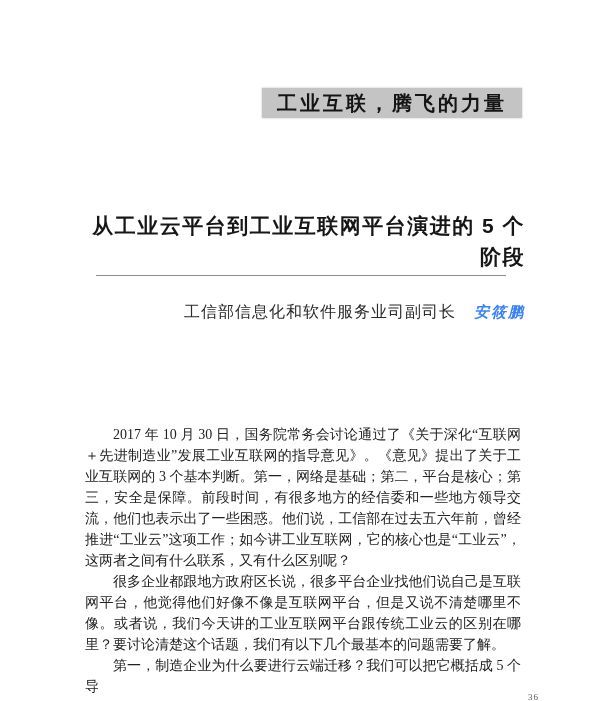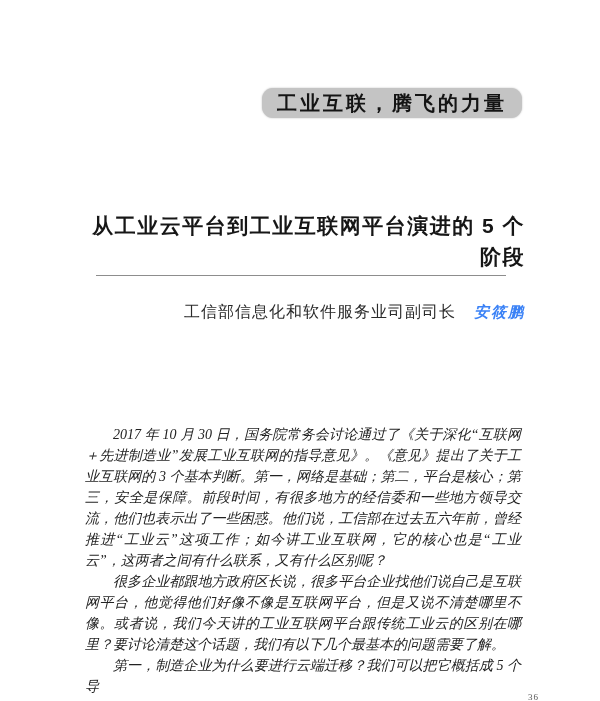--- a/index.html
+++ b/index.html
@@ -86,37 +86,36 @@
     width: 436px;
     font-size: 14px;
     line-height: 21px;
     color: #222222;
     text-align: justify;
   }
   .article-body p {
     margin: 0;
     padding: 0;
     text-indent: 2em;
-    font-style: italic;
   }
   .pagenum {
     position: absolute;
     left: 528px;
     top: 692px;
     font-size: 9px;
     color: #555555;
     letter-spacing: 1px;
   }
 </style>
 </head>
 <body>
 
 <div class="page">
 
-  <div class="banner" style="background: rgb(196, 196, 196); border-radius: 11px;">
+  <div class="banner" style="background: rgb(196, 196, 196);">
     <span>工业互联，腾飞的力量</span>
   </div>
 
   <h1 class="title">从工业云平台到工业互联网平台演进的 5 个阶段</h1>
 
   <div class="title-rule"></div>
 
   <div class="byline">
     <span class="role">工信部信息化和软件服务业司副司长</span>
     <span class="name">安筱鹏</span>

